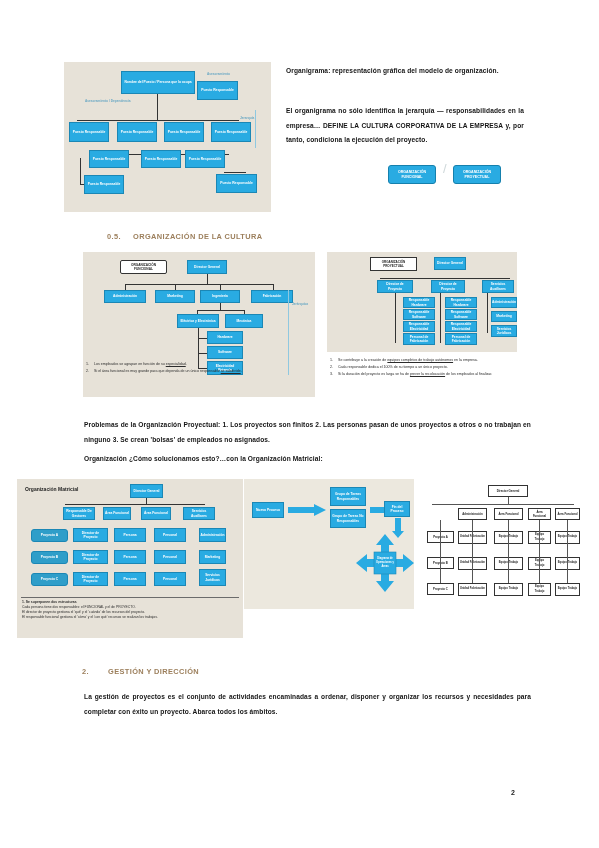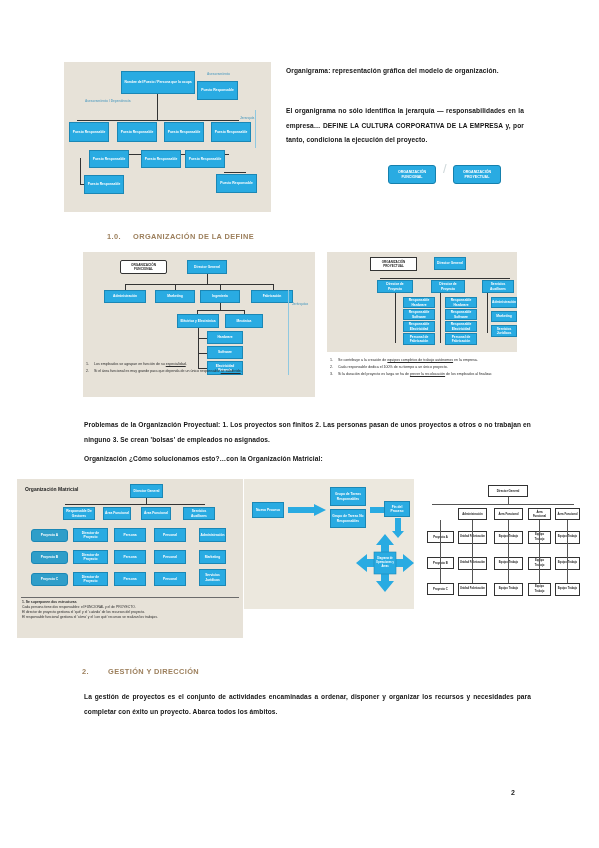--- a/index.html
+++ b/index.html
@@ -77,21 +77,21 @@
   </div>
 
   <div class="para" style="position:absolute;left:286px;top:64px;width:238px;">Organigrama: representación gráfica del modelo de organización.</div>
   <div class="para" style="position:absolute;left:286px;top:104px;width:238px;">El organigrama no sólo identifica la jerarquía — responsabilidades en la empresa… DEFINE LA CULTURA CORPORATIVA DE LA EMPRESA y, por tanto, condiciona la ejecución del proyecto.</div>
 
   <div class="pill" style="left:388px;top:165px;width:48px;height:19px;">ORGANIZACIÓN FUNCIONAL</div>
   <div class="slash" style="left:443px;top:161px;">/</div>
   <div class="pill" style="left:453px;top:165px;width:48px;height:19px;">ORGANIZACIÓN PROYECTUAL</div>
 
   <div class="heading" style="position:absolute;left:107px;top:232px;">
-    <span class="num">1.0.</span><span>ORGANIZACIÓN DE LA DEFINE</span>
+    <span class="num">0.5.</span><span>ORGANIZACIÓN DE LA CULTURA</span>
   </div>
 
   <div class="fig" style="left:83px;top:252px;width:232px;height:145px;">
     <div class="bx wht" style="left:37px;top:8px;width:47px;height:14px;border-radius:2px;font-size:3.2px;">ORGANIZACIÓN FUNCIONAL</div>
     <div class="bx" style="left:104px;top:8px;width:40px;height:14px;">Director General</div>
     <div class="ln v" style="left:124px;top:22px;height:10px;"></div>
     <div class="ln h" style="left:42px;top:32px;width:148px;"></div>
     <div class="ln v" style="left:42px;top:32px;height:7px;"></div>
     <div class="ln v" style="left:92px;top:32px;height:7px;"></div>
     <div class="ln v" style="left:137px;top:32px;height:7px;"></div>

